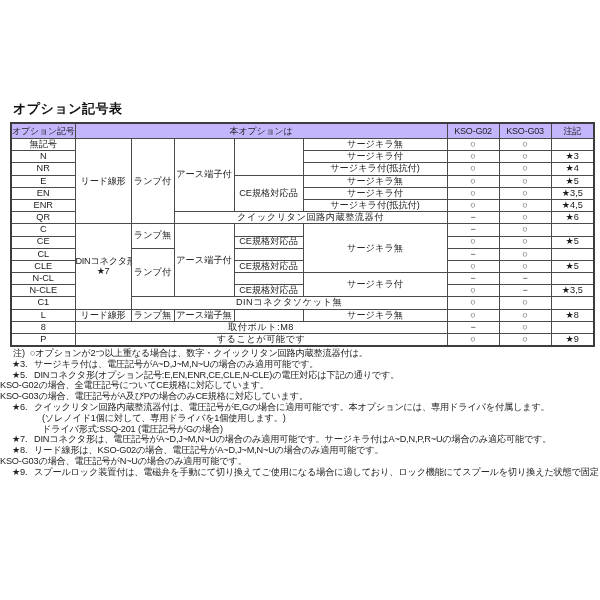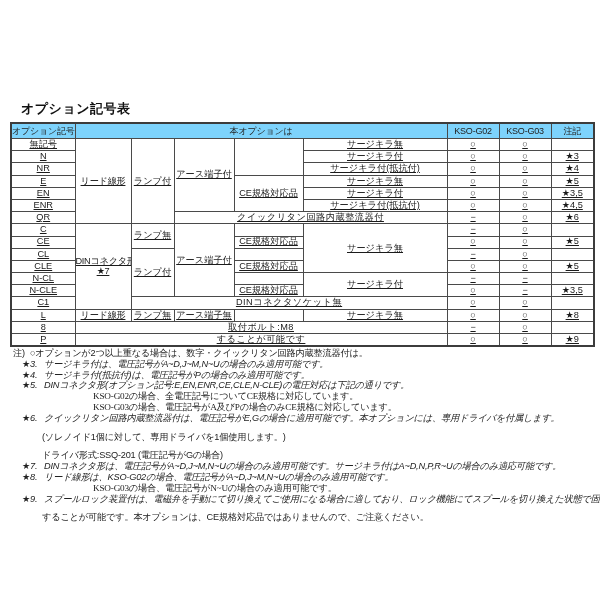--- a/index.html
+++ b/index.html
@@ -6,59 +6,59 @@
   body{
     width:600px;height:600px;background:#ffffff;position:relative;
     font-family:"Liberation Sans","DejaVu Sans",sans-serif;
     color:#1b1b1b;
     -webkit-font-smoothing:antialiased;
   }
   .page{position:absolute;inset:0;background:#fff;overflow:hidden;}
 
   .doc-title{
     position:absolute;left:13px;top:100px;
-    font-size:13px;font-weight:bold;color:#111;letter-spacing:0.5px;margin-left:8px;
+    font-size:13px;font-weight:bold;color:#111;letter-spacing:0.5px;
   }
 
   table.opt{
     position:absolute;left:10px;top:122px;width:583px;
     border-collapse:collapse;table-layout:fixed;
     border:2px solid #3c3c3c;
   }
   table.opt th,table.opt td{
     border:1px solid #4a4a4a;
     padding:0;margin:0;
     font-size:9.2px;line-height:1;
     text-align:center;vertical-align:middle;
     white-space:nowrap;overflow:hidden;
     color:#1b1b1b;font-weight:normal;
   }
   table.opt thead th{
-    background:#7dd3fc;height:14px;font-size:9px;letter-spacing:-0.2px;color:#222;
-  }
-  table.opt tbody tr{height:12.2px;text-decoration:underline;}
+    background:#c4b5fd;height:14px;font-size:9px;letter-spacing:-0.2px;color:#222;
+  }
+  table.opt tbody tr{height:12.2px;}
   td.c-surge,td.c-ce{text-align:left;padding-left:3px;}
   td.mk{font-size:9.5px;color:#7d868c;}
   td.mk.dash{color:#2e2e2e;font-size:9px;}
   td.c-note{font-size:8.8px;color:#111;}
   td.c-type{font-size:9px;letter-spacing:-0.3px;}
   td.c-type .l2{margin-top:1px;}
   td.c-merge{letter-spacing:0.5px;}
 
   .notes{
     position:absolute;left:0;top:348px;width:600px;
     font-size:9.2px;line-height:10.8px;color:#222;
     letter-spacing:-0.2px;
   }
   .nline{white-space:nowrap;}
   .nline .mkr{display:inline-block;vertical-align:top;}
   .ind0{padding-left:13px;} .ind0 .mkr{width:17px;}
-  .ind1{padding-left:22px;font-style:italic;} .ind1 .mkr{width:22px;}
-  .ind2{padding-left:42px;margin-top:8px;}
-  .ind3{padding-left:93px;font-family:Liberation Serif, serif;}
+  .ind1{padding-left:12px;} .ind1 .mkr{width:22px;}
+  .ind2{padding-left:42px;}
+  .ind3{}
 </style>
 </head>
 <body>
 
 <div class="page">
 
   <div class="doc-title">オプション記号表</div>
 
   <table class="opt">
     <colgroup>
@@ -218,27 +218,25 @@
         <td class="mk">○</td>
         <td class="mk">○</td>
         <td class="c-note">★9</td>
       </tr>
     </tbody>
   </table>
 
   <div class="notes">
     <div class="nline ind0"><span class="mkr">注)</span><span>○オプションが2つ以上重なる場合は、数字・クイックリタン回路内蔵整流器付は。</span></div>
     <div class="nline ind1"><span class="mkr">★3.</span><span>サージキラ付は、電圧記号がA~D,J~M,N~Uの場合のみ適用可能です。</span></div>
-    <div class="nline ind1"><span class="mkr">★4.</span><span>サージキラ付(抵抗付)は、電圧記号がPの場合のみ適用可能です。</span></div>
     <div class="nline ind1"><span class="mkr">★5.</span><span>DINコネクタ形(オプション記号:E,EN,ENR,CE,CLE,N-CLE)の電圧対応は下記の通りです。</span></div>
     <div class="nline ind3"><span>KSO-G02の場合、全電圧記号についてCE規格に対応しています。</span></div>
     <div class="nline ind3"><span>KSO-G03の場合、電圧記号がA及びPの場合のみCE規格に対応しています。</span></div>
     <div class="nline ind1"><span class="mkr">★6.</span><span>クイックリタン回路内蔵整流器付は、電圧記号がE,Gの場合に適用可能です。本オプションには、専用ドライバを付属します。</span></div>
     <div class="nline ind2"><span>(ソレノイド1個に対して、専用ドライバを1個使用します。)</span></div>
     <div class="nline ind2"><span>ドライバ形式:SSQ-201 (電圧記号がGの場合)</span></div>
     <div class="nline ind1"><span class="mkr">★7.</span><span>DINコネクタ形は、電圧記号がA~D,J~M,N~Uの場合のみ適用可能です。サージキラ付はA~D,N,P,R~Uの場合のみ適応可能です。</span></div>
     <div class="nline ind1"><span class="mkr">★8.</span><span>リード線形は、KSO-G02の場合、電圧記号がA~D,J~M,N~Uの場合のみ適用可能です。</span></div>
     <div class="nline ind3"><span>KSO-G03の場合、電圧記号がN~Uの場合のみ適用可能です。</span></div>
     <div class="nline ind1"><span class="mkr">★9.</span><span>スプールロック装置付は、電磁弁を手動にて切り換えてご使用になる場合に適しており、ロック機能にてスプールを切り換えた状態で固定</span></div>
-    <div class="nline ind2"><span>することが可能です。本オプションは、CE規格対応品ではありませんので、ご注意ください。</span></div>
   </div>
 
 </div>
 
 </body></html>

